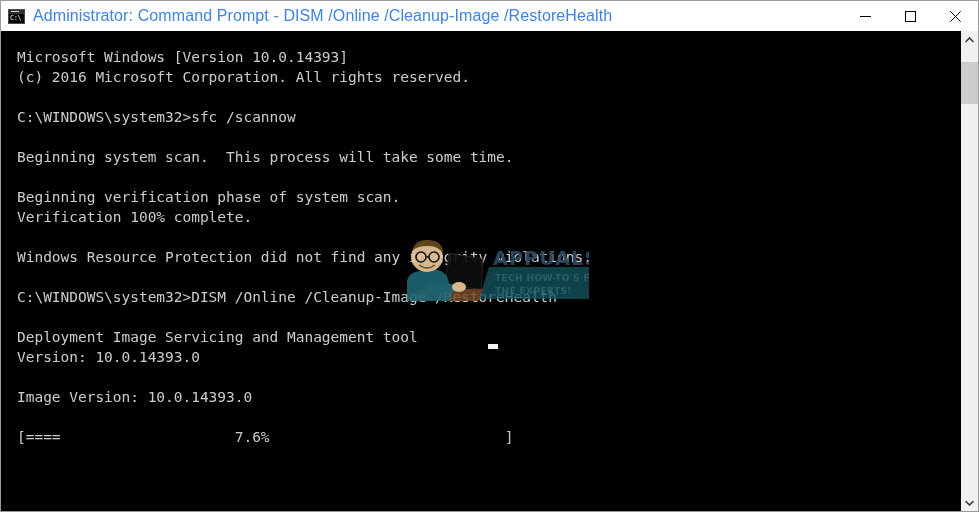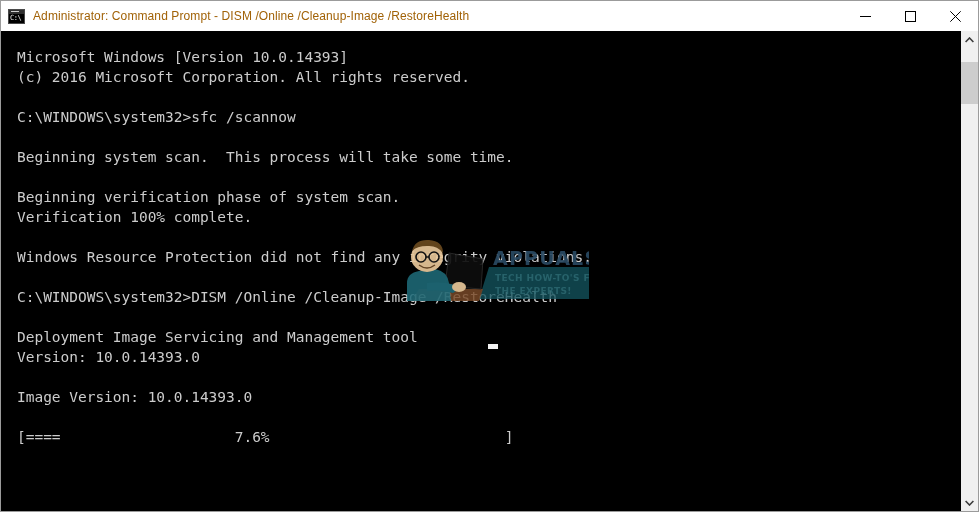--- a/index.html
+++ b/index.html
@@ -69,22 +69,22 @@
     color: #e8e8e8;
     font-family: "DejaVu Sans Mono", monospace;
     font-size: 7px;
     line-height: 9px;
     letter-spacing: -0.5px;
     padding-left: 1px;
     white-space: nowrap;
     overflow: hidden;
   }
   #title-text {
-    font-size: 12px;
-    color: #a16207;
+    font-size: 16px;
+    color: #3b82f6;
     white-space: nowrap;
     letter-spacing: 0.1px;
   }
   #caption-buttons {
     position: absolute;
     top: 0;
     right: 0;
     height: 30px;
     display: flex;
   }

